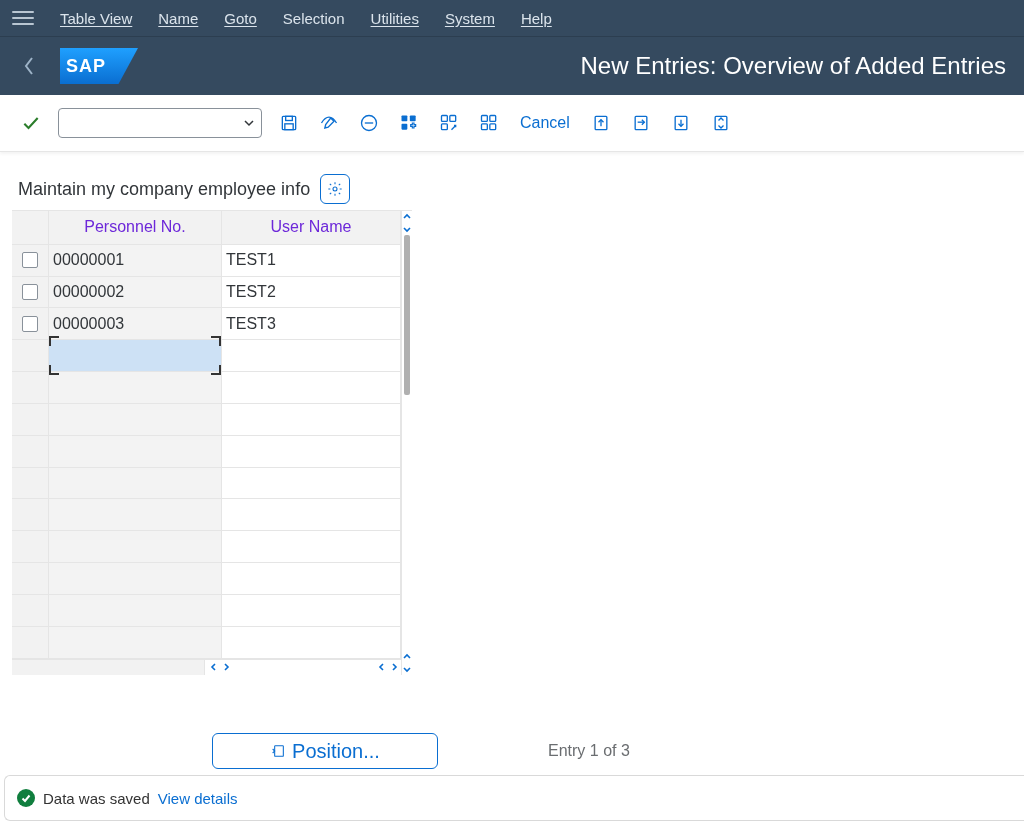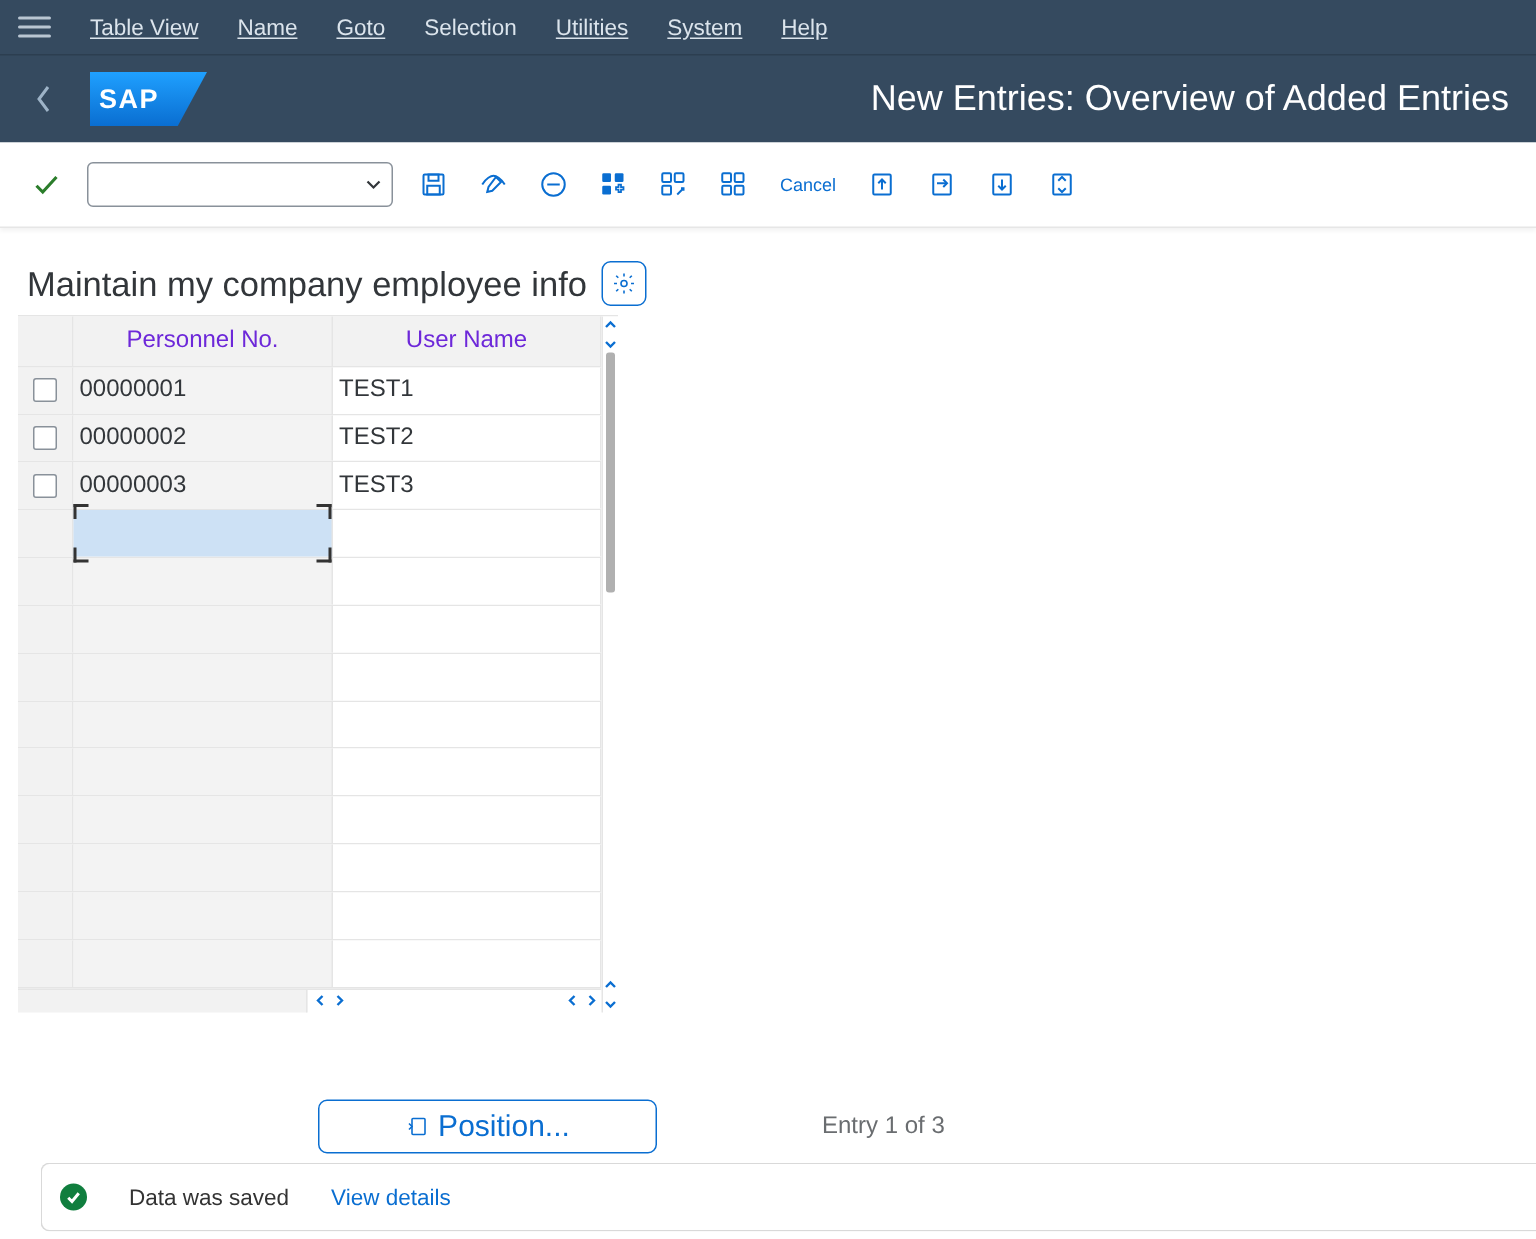--- a/index.html
+++ b/index.html
@@ -74,26 +74,26 @@
     border:1px solid #89919a; border-radius:4px;
     display:flex; align-items:center; justify-content:flex-end;
     padding:0 6px; cursor:pointer; background:#fff;
   }
   .combobox svg { stroke:#32363a; }
   .tool-icon {
     width:26px; height:26px; display:flex; align-items:center; justify-content:center; color:var(--sap-accent);
     cursor:pointer;
   }
   .tool-icon svg { width:20px; height:20px; }
-  .cancel-link { color:var(--sap-accent); font-size:12px; cursor:pointer; margin:0 4px; }
+  .cancel-link { color:var(--sap-accent); font-size:16px; cursor:pointer; margin:0 4px; }
 
   
   .workarea { padding:18px 12px 0 12px; display:flex; flex-direction:column; height:calc(826px - 36px - 58px - 56px); }
   .section-header { display:flex; align-items:center; gap:10px; margin:4px 0 6px 6px; }
-  .section-title { font-size:23px; color:#32363a; }
+  .section-title { font-size:18px; color:#32363a; }
   .gear-btn { width:28px; height:28px; border:1px solid var(--sap-accent); border-radius:6px; display:flex; align-items:center; justify-content:center; cursor:pointer; }
   .gear-btn svg { stroke:var(--sap-accent); }
 
   
   .table-wrap { position:relative; width:400px; display:flex; height:464px; border-top:1px solid var(--sap-grid-border); }
   .grid { flex:1; display:flex; flex-direction:column; }
   .row { display:flex; height:32px; border-bottom:1px solid var(--sap-grid-border); }
   .row.header { background:#f2f2f2; font-size:15px; color:#6d28d9; height:34px; }
   .cell { border-right:1px solid var(--sap-grid-border); display:flex; align-items:center; padding:0 4px; font-size:16px; background:#fff; }
   .row.header .cell { background:#f2f2f2; justify-content:center; }
@@ -138,23 +138,23 @@
   .position-btn {
     border:1px solid var(--sap-accent); color:var(--sap-accent);
     border-radius:6px; height:34px; width:224px;
     display:flex; align-items:center; justify-content:center; gap:6px;
     cursor:pointer; font-size:20px; background:#fff;
   }
   .entry-count { color:#6a6d70; font-size:16px; }
 
   
   .statusbar {
-    position:absolute; left:27px; right:0; bottom:5px;
+    position:absolute; left:4px; right:0; bottom:5px;
     border:1px solid #d9d9d9; border-radius:6px 0 0 6px; border-right:none;
-    height:44px; display:flex; align-items:center; gap:28px; padding:0 12px; background:#fff;
+    height:44px; display:flex; align-items:center; gap:8px; padding:0 12px; background:#fff;
   }
   .status-icon { width:18px; height:18px; border-radius:50%; background:var(--success); display:flex; align-items:center; justify-content:center; }
   .status-icon svg { stroke:#fff; }
   .status-text { font-size:15px; color:#333; }
   .status-link { color:var(--sap-accent); font-size:15px; cursor:pointer; }
 </style>
 </head>
 <body>
 
 <div class="menubar">

